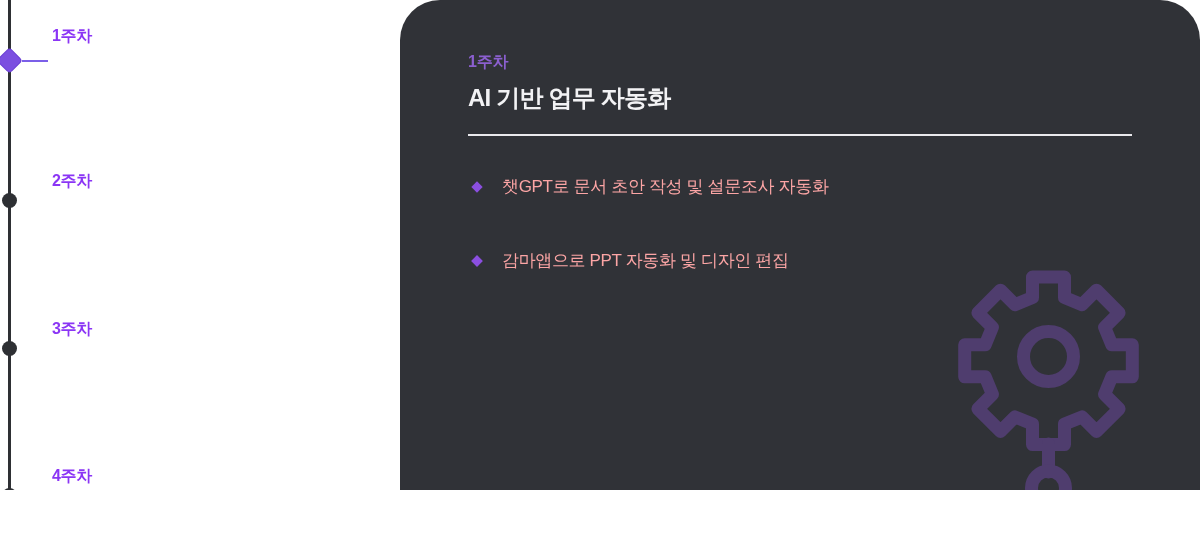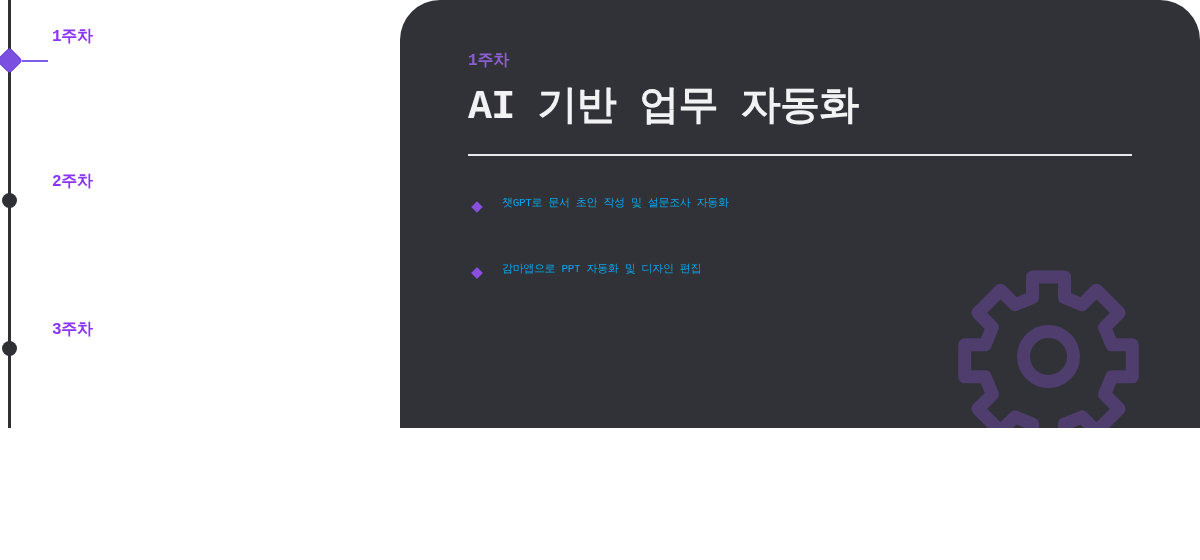--- a/index.html
+++ b/index.html
@@ -9,24 +9,23 @@
     background: #ffffff;
   }
   body {
     font-family: "Liberation Sans", "DejaVu Sans", sans-serif;
     -webkit-font-smoothing: antialiased;
   }
 
   #screen {
     position: relative;
     width: 1200px;
-    height: 428px;
+    height: 490px;
     overflow: hidden;
     background: #ffffff;
-    font-family: Liberation Mono, monospace;
   }
 
   
   .timeline {
     position: absolute;
     left: 0;
     top: 0;
     width: 400px;
     height: 560px;
   }
@@ -110,21 +109,21 @@
   .card-eyebrow {
     font-size: 16px;
     font-weight: 600;
     color: #8b5fcf;
     letter-spacing: -0.2px;
     line-height: 1.2;
   }
 
   .card-title {
     margin-top: 12px;
-    font-size: 40px;
+    font-size: 24px;
     font-weight: 700;
     color: #f2f2f4;
     letter-spacing: -0.8px;
     line-height: 1.25;
   }
 
   .card-divider {
     margin-top: 21px;
     width: 664px;
     height: 2px;
@@ -134,22 +133,22 @@
   .bullet-list {
     margin: 0;
     padding: 0;
     list-style: none;
     margin-top: 40px;
   }
   .bullet-item {
     position: relative;
     padding-left: 34px;
     margin-bottom: 51px;
-    font-size: 11px;
-    color: #0ea5e9;
+    font-size: 17px;
+    color: #fca5a5;
     letter-spacing: -0.35px;
     line-height: 1.35;
     white-space: nowrap;
   }
   .bullet-item:last-child { margin-bottom: 4px; }
   .bullet-diamond {
     position: absolute;
     left: 5px;
     top: 7px;
     width: 8px;

